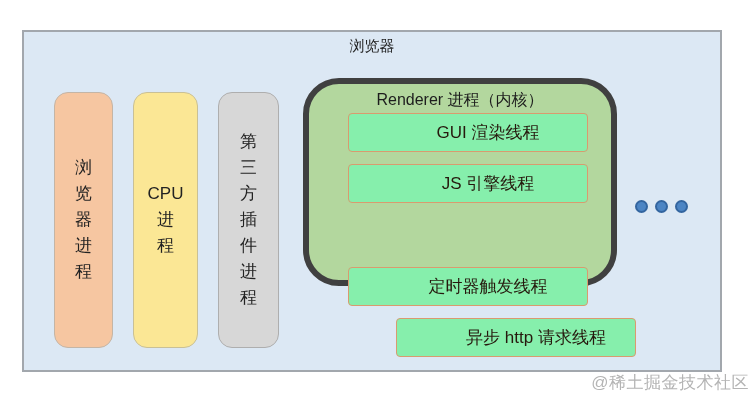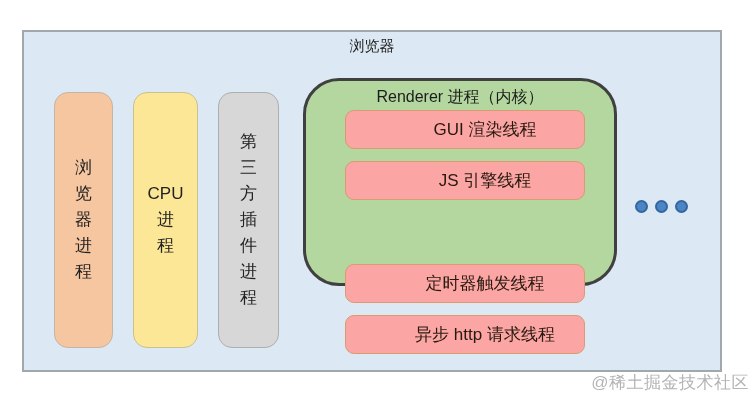--- a/index.html
+++ b/index.html
@@ -50,53 +50,53 @@
   .pill-browser { left: 54px;  width: 59px; background: #f6c6a1; border: 1px solid #c4b5a6; }
   .pill-cpu     { left: 133px; width: 65px; background: #fbe795; border: 1px solid #c9c096; }
   .pill-plugin  { left: 218px; width: 61px; background: #d7d7d7; border: 1px solid #aeaeae; }
 
   
   .renderer-box {
     position: absolute;
     left: 303px; top: 78px;
     width: 314px; height: 208px;
     background: #b3d79e;
-    border: 3px solid #404040;
+    border: 6px solid #404040;
     border-radius: 36px;
     box-sizing: border-box;
     text-decoration: underline;
   }
   .renderer-title {
     position: absolute;
     left: 0; top: 6px;
     width: 100%;
     text-align: center;
     font-size: 16px;
     color: #1d1d1d;
   }
   .thread {
     position: absolute;
     left: 39px;
     width: 240px; height: 39px;
-    background: #fca5a5;
+    background: #86efac;
     border: 1px solid #d99b6f;
-    border-radius: 9px;
+    border-radius: 4px;
     box-sizing: border-box;
     display: flex;
     align-items: center;
     justify-content: center;
     font-size: 17px;
     color: #26190d;
     padding-left: 40px;
   }
   .thread-0 { top: 29px; }
   .thread-1 { top: 80px; }
   .thread-2 { top: 131px; }
   .thread-3 { top: 183px; }
-  .thread-4 { top: 234px; }
+  .thread-4 { top: 234px; margin-left: 48px; }
 
   
   .dots {
     position: absolute;
     left: 635px; top: 200px;
     display: flex;
     gap: 7px;
   }
   .dot {
     width: 13px; height: 13px;

